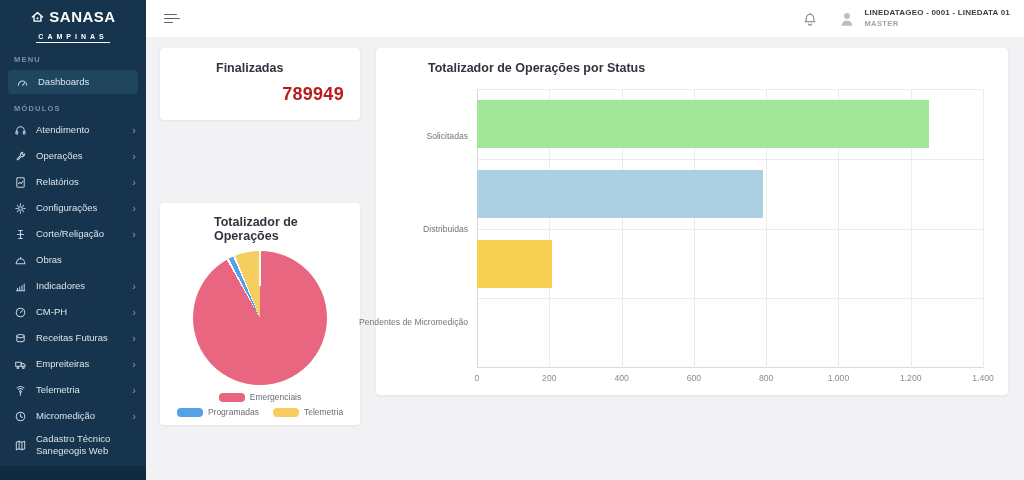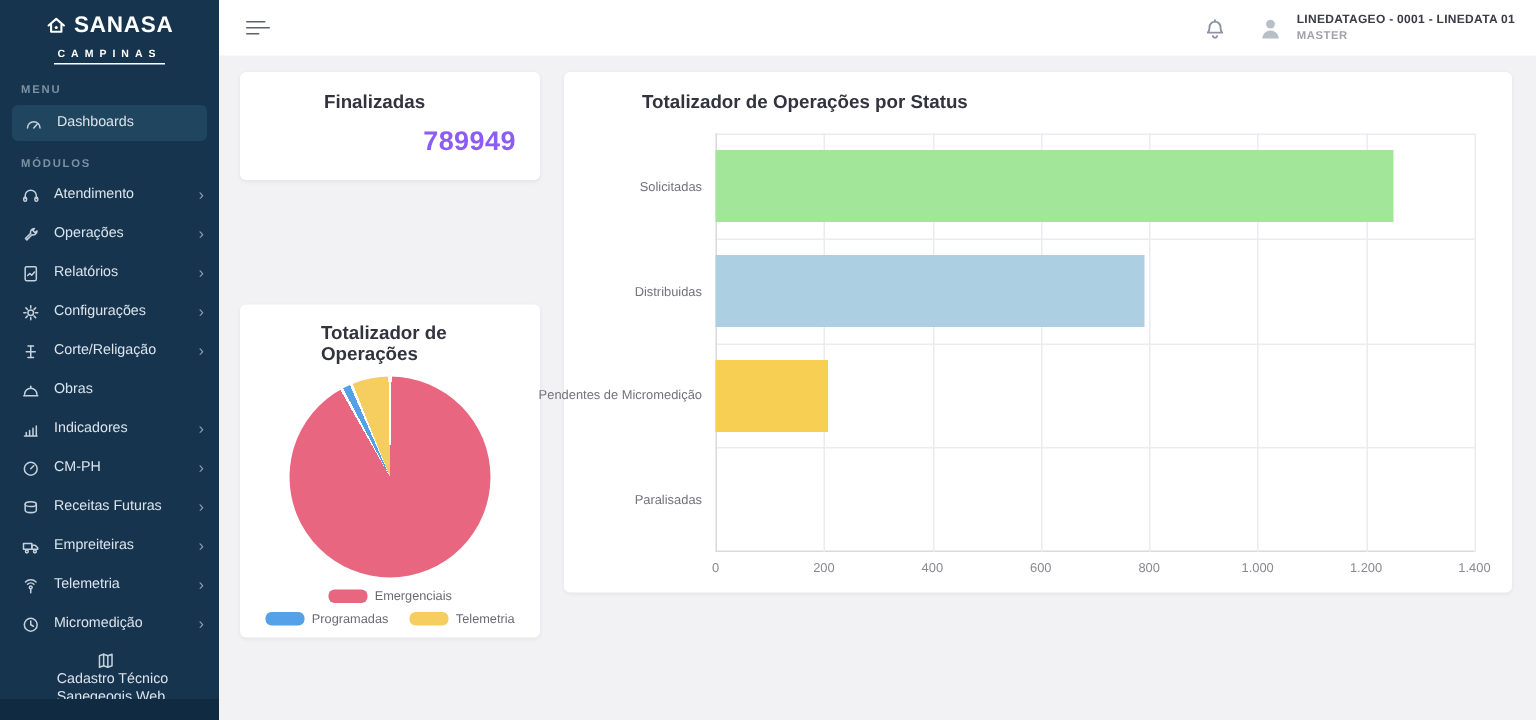--- a/index.html
+++ b/index.html
@@ -10,21 +10,21 @@
   }
   
   .sidebar{position:absolute;left:0;top:0;width:146px;height:480px;background:#16344d;color:#dbe4ec;z-index:2;}
   .sidebar-footer{position:absolute;left:0;bottom:0;width:146px;height:14px;background:#102b41;}
   .logo{padding:8px 0 4px 0;text-align:center;}
   .logo-row{display:flex;align-items:center;justify-content:center;gap:4px;}
   .logo-title{font-size:15px;font-weight:800;letter-spacing:.5px;color:#fff;}
   .logo-sub{display:inline-block;font-size:7px;font-weight:700;color:#fff;letter-spacing:4px;border-bottom:1.5px solid #fff;padding:1px 2px 2px 2px;margin-top:1px;}
   .sb-section-label{font-size:7.5px;font-weight:700;letter-spacing:1.2px;color:#7c91a3;padding:8px 0 4px 14px;}
   .sb-item{display:flex;align-items:center;height:26px;padding:0 10px 0 14px;cursor:pointer;}
-  .sb-item.multiline{height:auto;padding-top:4px;padding-bottom:4px;flex-direction:column;}
+  .sb-item.multiline{height:auto;padding-top:4px;padding-bottom:4px;}
   .sb-item.active{background:#20455f;border-radius:4px;margin:2px 8px;height:24px;padding-left:8px;}
   .sb-icon{width:14px;height:14px;margin-right:8px;flex:none;color:#c4d0dc;display:flex;align-items:center;}
   .sb-icon svg{width:13px;height:13px;display:block;}
   .sb-label{font-size:9.5px;color:#dbe4ec;line-height:1.3;}
   .sb-chev{margin-left:auto;color:#8ba0b1;font-size:11px;line-height:1;padding-left:4px;}
   
   .header{position:absolute;left:146px;top:0;width:878px;height:37px;background:#fff;display:flex;align-items:center;z-index:1;}
   .burger{margin-left:14px;display:flex;flex-direction:column;gap:2.5px;cursor:pointer;padding:4px;}
   .burger span{display:block;height:1.6px;background:#5b6270;border-radius:2px;}
   .burger .b1{width:13px;}.burger .b2{width:16px;}.burger .b3{width:9px;}
@@ -35,21 +35,21 @@
   .avatar svg{width:18px;height:18px;}
   .userinfo{margin-right:14px;cursor:pointer;line-height:1.35;}
   .user-name{font-size:8px;font-weight:700;color:#3b3b47;letter-spacing:.2px;}
   .user-role{font-size:7.5px;font-weight:700;color:#a2a2ac;letter-spacing:.4px;}
   
   .main{position:absolute;left:146px;top:37px;width:878px;height:443px;}
   .card{position:absolute;background:#fff;border-radius:4px;box-shadow:0 1px 3px rgba(40,40,60,.07);}
   .card-title{font-size:12.5px;font-weight:600;color:#33333f;padding-left:40px;}
   #card-finalizadas{left:14px;top:11px;width:200px;height:72px;padding:13px 16px;box-sizing:border-box;}
   #card-canceladas{left:14px;top:88px;width:200px;height:72px;padding:13px 16px;box-sizing:border-box;}
-  .big-number{font-size:18px;font-weight:800;color:#8b5cf6;text-align:right;margin-top:9px;letter-spacing:.3px;}
+  .big-number{font-size:18px;font-weight:800;color:#b91c1c;text-align:right;margin-top:9px;letter-spacing:.3px;}
   #card-pie{left:14px;top:166px;width:200px;height:222px;padding:12px 14px;box-sizing:border-box;}
   .pie{width:134px;height:134px;border-radius:50%;margin:8px auto 7px auto;}
   .legend{display:flex;flex-wrap:wrap;justify-content:center;row-gap:5px;column-gap:14px;}
   .legend-item{display:flex;align-items:center;gap:5px;}
   .legend-swatch{width:26px;height:9px;border-radius:4px;flex:none;}
   .legend-label{font-size:8.5px;color:#6b6b75;}
   
   #card-bar{left:230px;top:11px;width:632px;height:347px;padding:13px 12px 8px 12px;box-sizing:border-box;}
   .bc-body{display:flex;margin-top:14px;height:279px;}
   .bc-labels{width:89px;flex:none;display:flex;flex-direction:column;}
@@ -281,21 +281,20 @@
       </div>
   </div>
 
   <div class="card" id="card-bar">
     <div class="card-title">Totalizador de Operações por Status</div>
     <div class="bc-body">
       <div class="bc-labels">
           <div class="bc-label">Solicitadas</div>
           <div class="bc-label">Distribuidas</div>
           <div class="bc-label">Pendentes de Micromedição</div>
-          <div class="bc-label">Paralisadas</div>
         </div>
       <div class="bc-plot">
           <div class="hline" style="top: calc(0% + 0px);"></div>
           <div class="hline" style="top: calc(25% + 0px);"></div>
           <div class="hline" style="top: calc(50% + 0px);"></div>
           <div class="hline" style="top: calc(75% + 0px);"></div>
           <div class="hline axis" style="top: calc(100% - 1px);"></div>
           <div class="vline axis" style="left: 0%;"></div>
           <div class="vline" style="left: 14.2857%;"></div>
           <div class="vline" style="left: 28.5714%;"></div>

